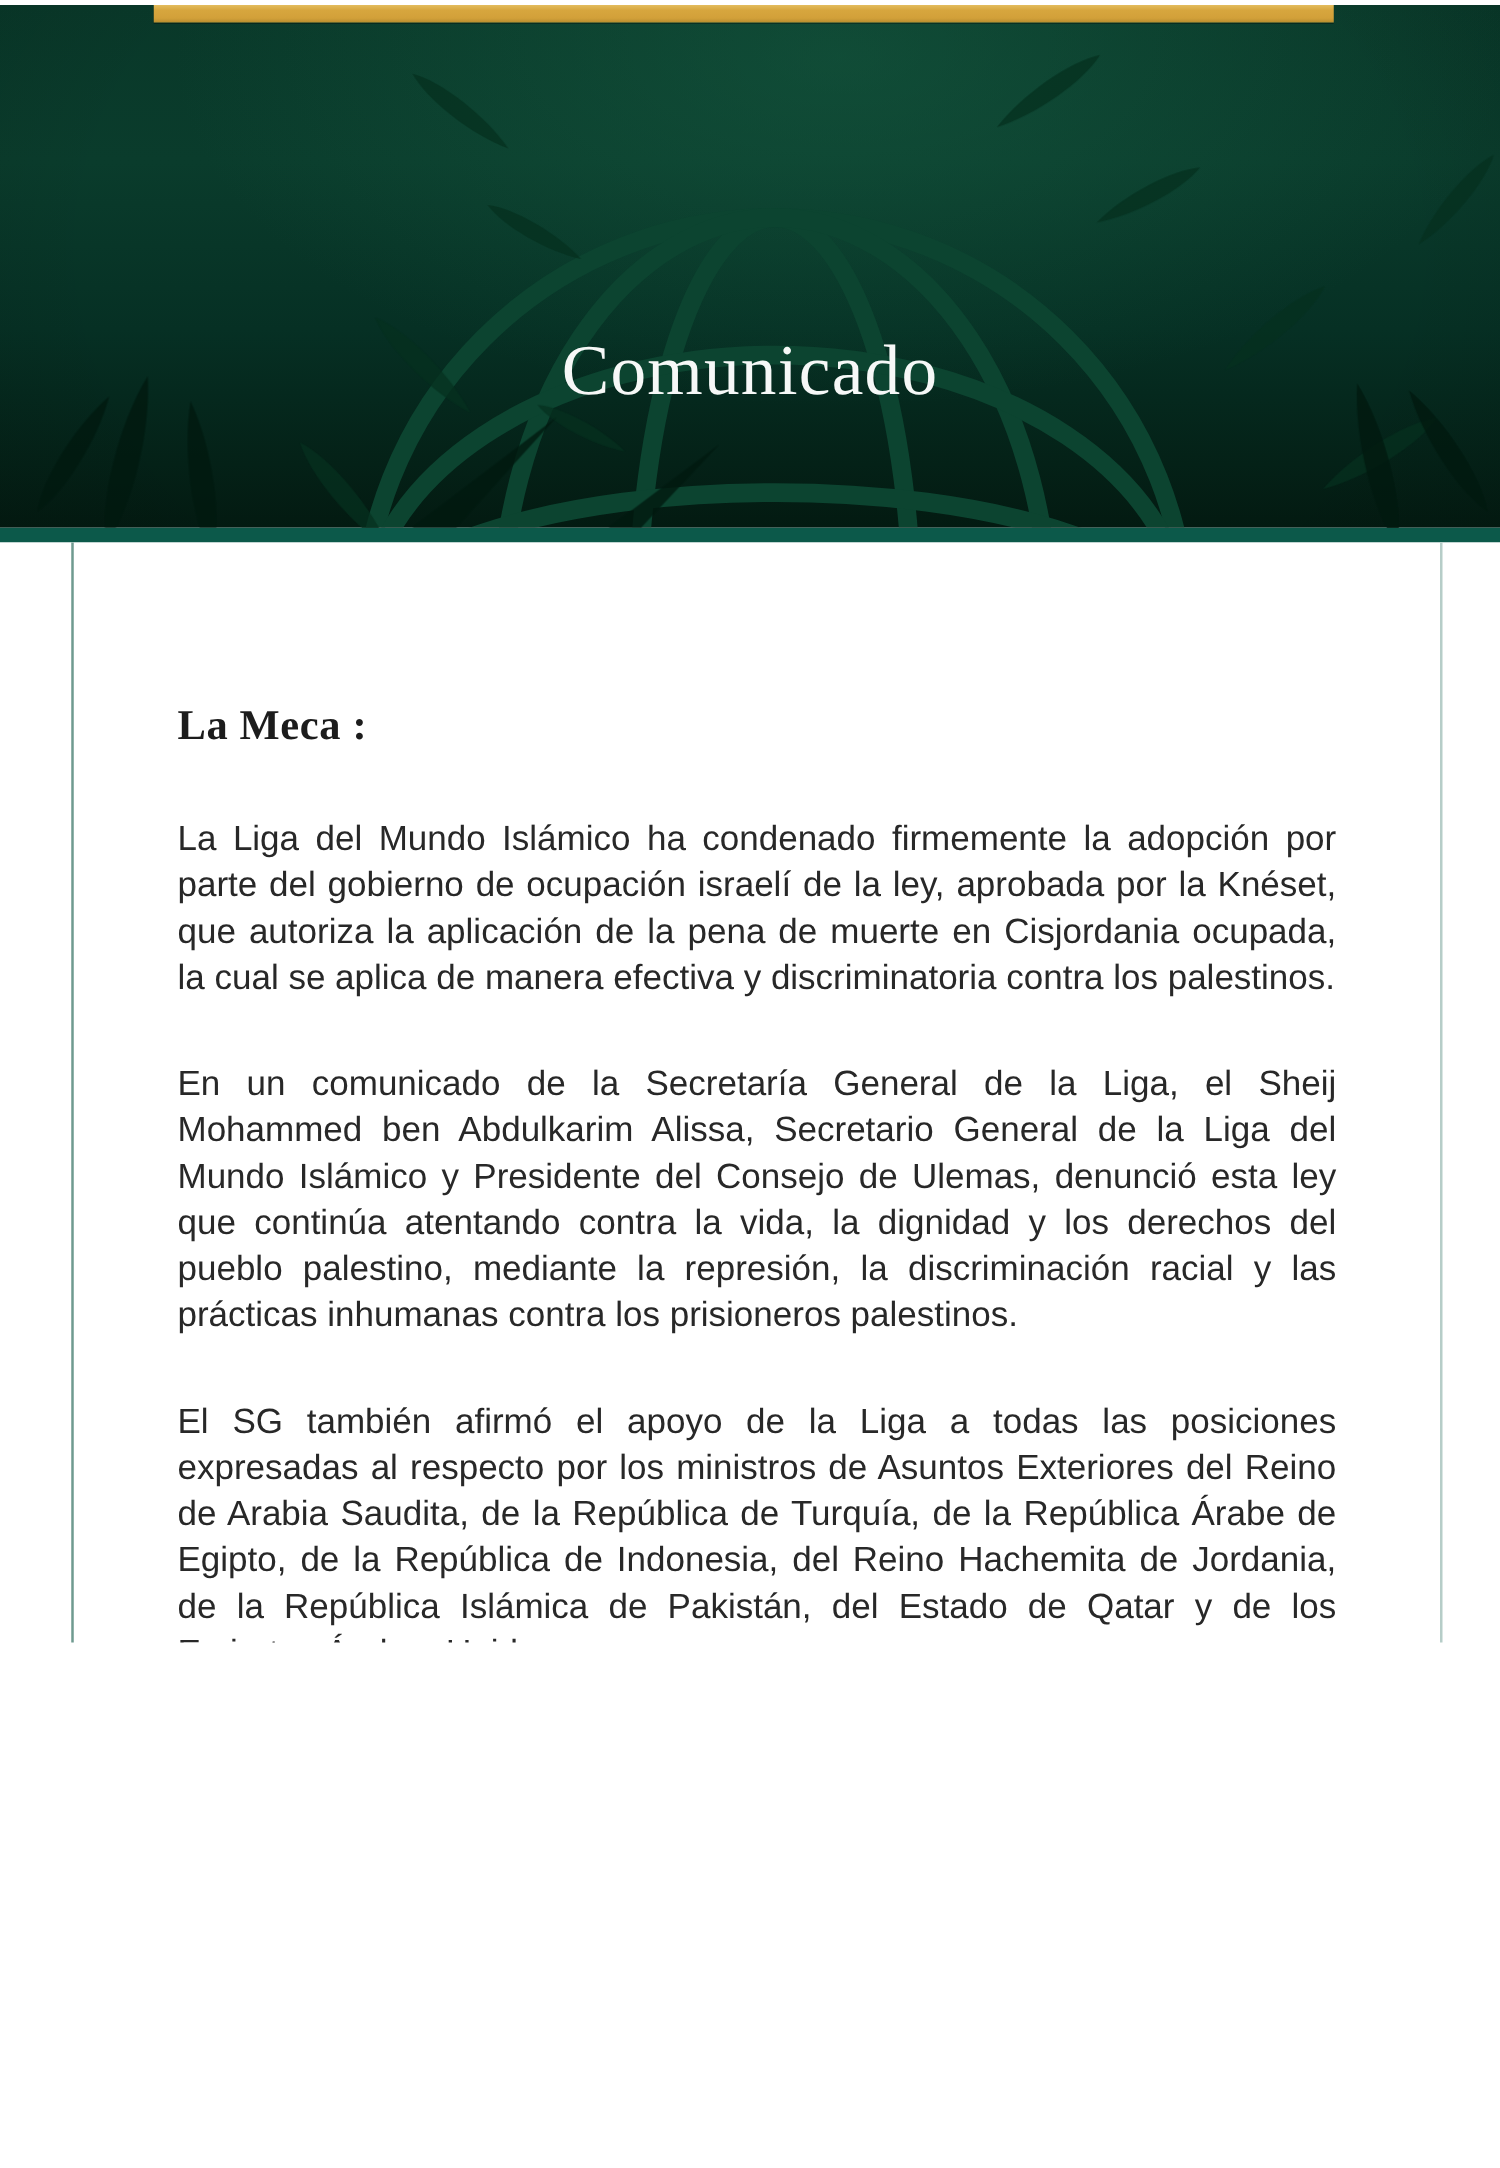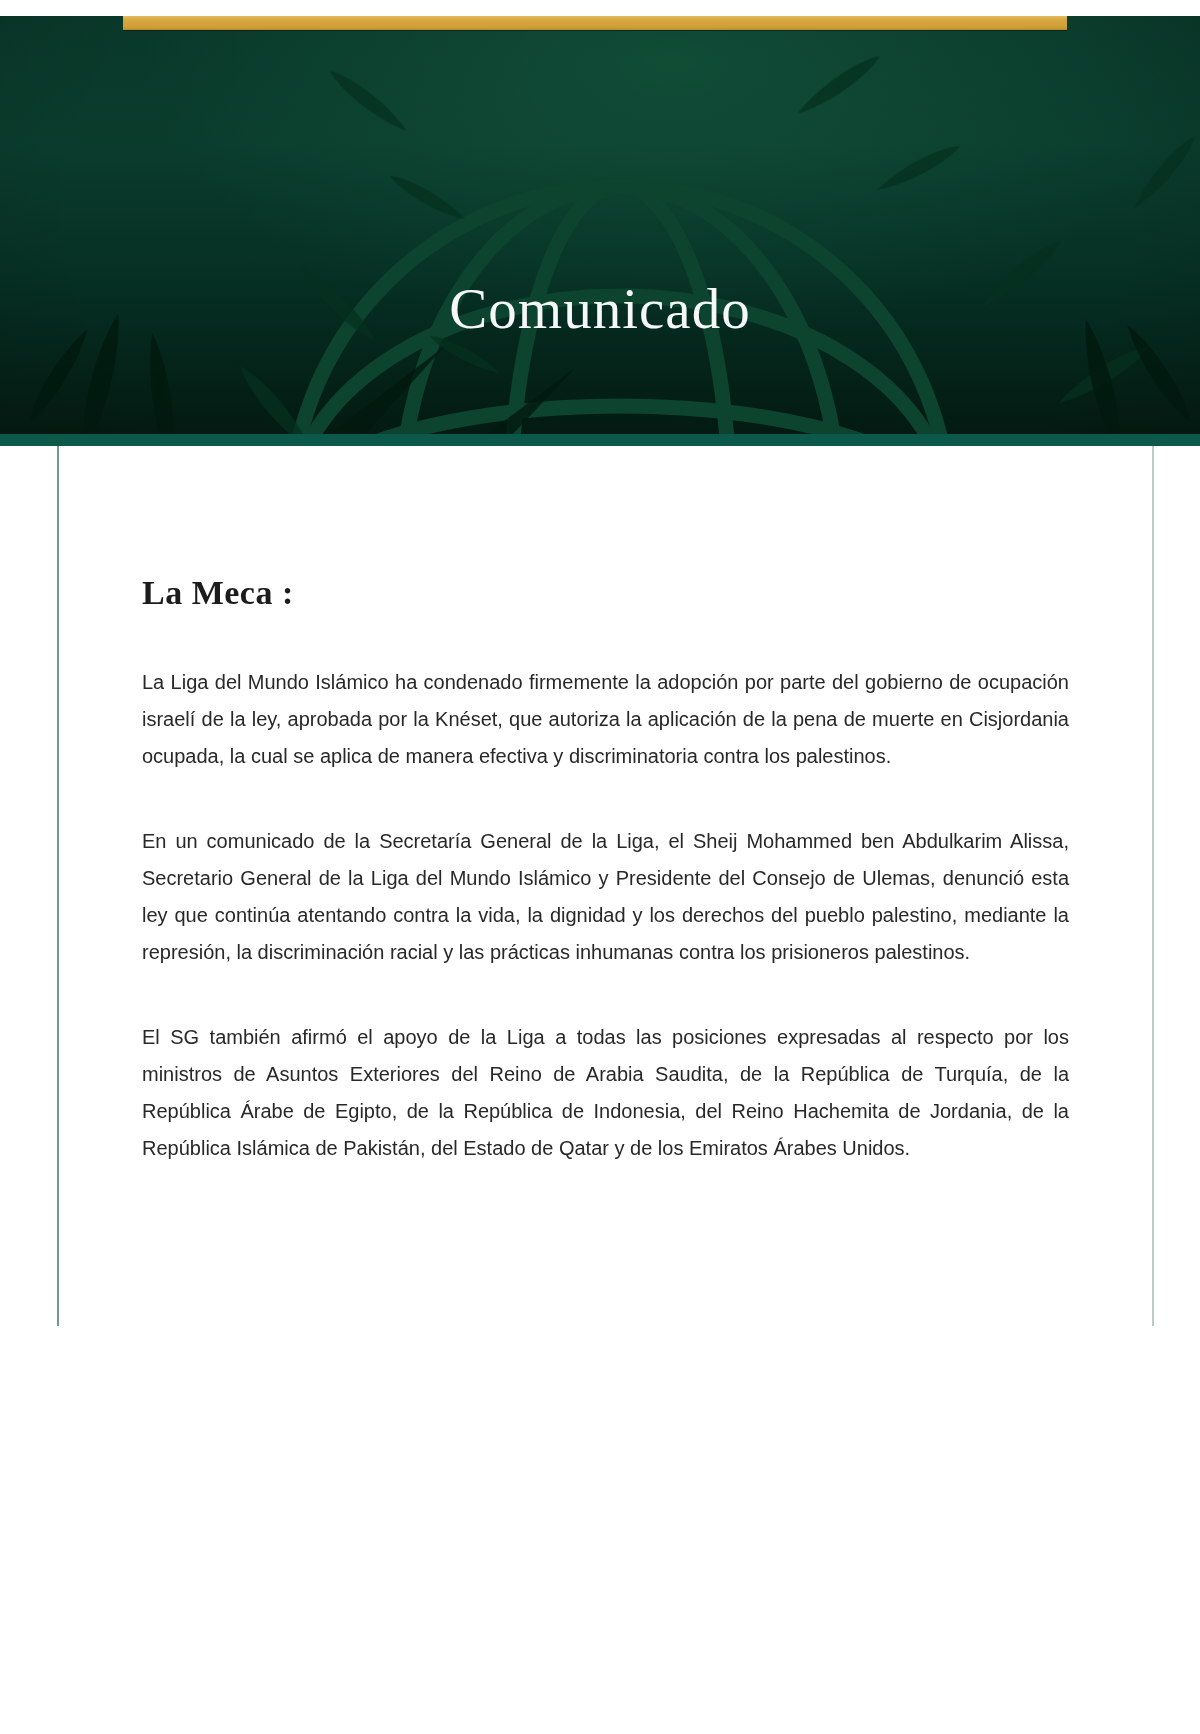--- a/index.html
+++ b/index.html
@@ -8,21 +8,21 @@
     --rule-left:#6F9A90;
     --rule-right:#B6CDC8;
     --text-color:#282828;
     --emblem-green:#17684F;
     --emblem-gold:#C8A02C;
     --title-color:#F6F8F7;
   }
   *{box-sizing:border-box;}
   body{margin:0;background:#ffffff;}
   .page{
-    position:relative;width:1200px;height:1310px;margin:16px auto;
+    position:relative;width:1200px;height:1310px;margin:4px auto;
     background:#ffffff;overflow:hidden;
     font-family:"Liberation Sans",sans-serif;
   }
   
   .header{
     position:relative;height:418px;overflow:hidden;
     background:
       radial-gradient(1500px 1000px at 50% 45%, rgba(0,8,5,0) 35%, rgba(0,10,6,.55) 100%),
       radial-gradient(820px 430px at 56% 10%, rgba(27,104,74,.40), rgba(27,104,74,0) 65%),
       linear-gradient(180deg,#093829 0%, #0A3C2C 30%, #063024 62%, #031A11 100%);
@@ -45,21 +45,21 @@
   .content{position:relative;height:1304px;background:#fff;}
   .rule{position:absolute;top:0;bottom:0;width:2px;}
   .rule-left{left:57px;background:var(--rule-left);}
   .rule-right{left:1152px;background:var(--rule-right);}
   .doc{padding:128px 0 0 142px;width:1069px;}
   .dateline{
     margin:0 0 52px;font-family:"Liberation Serif",serif;
     font-size:34px;font-weight:700;color:#1C1C1C;letter-spacing:.5px;
   }
   .para{
-    margin:0 0 48px;font-size:20px;line-height:37px;
+    margin:0 0 48px;font-size:28px;line-height:37px;
     text-align:justify;color:var(--text-color);
   }
   
   .logo-block{
     position:absolute;top:1136px;left:0;right:0;
     display:flex;justify-content:center;align-items:flex-end;gap:16px;
   }
   .logo-text{display:flex;flex-direction:row;align-items:center;}
   .arabic{
     font-family:"DejaVu Sans",sans-serif;font-size:37px;font-weight:700;

